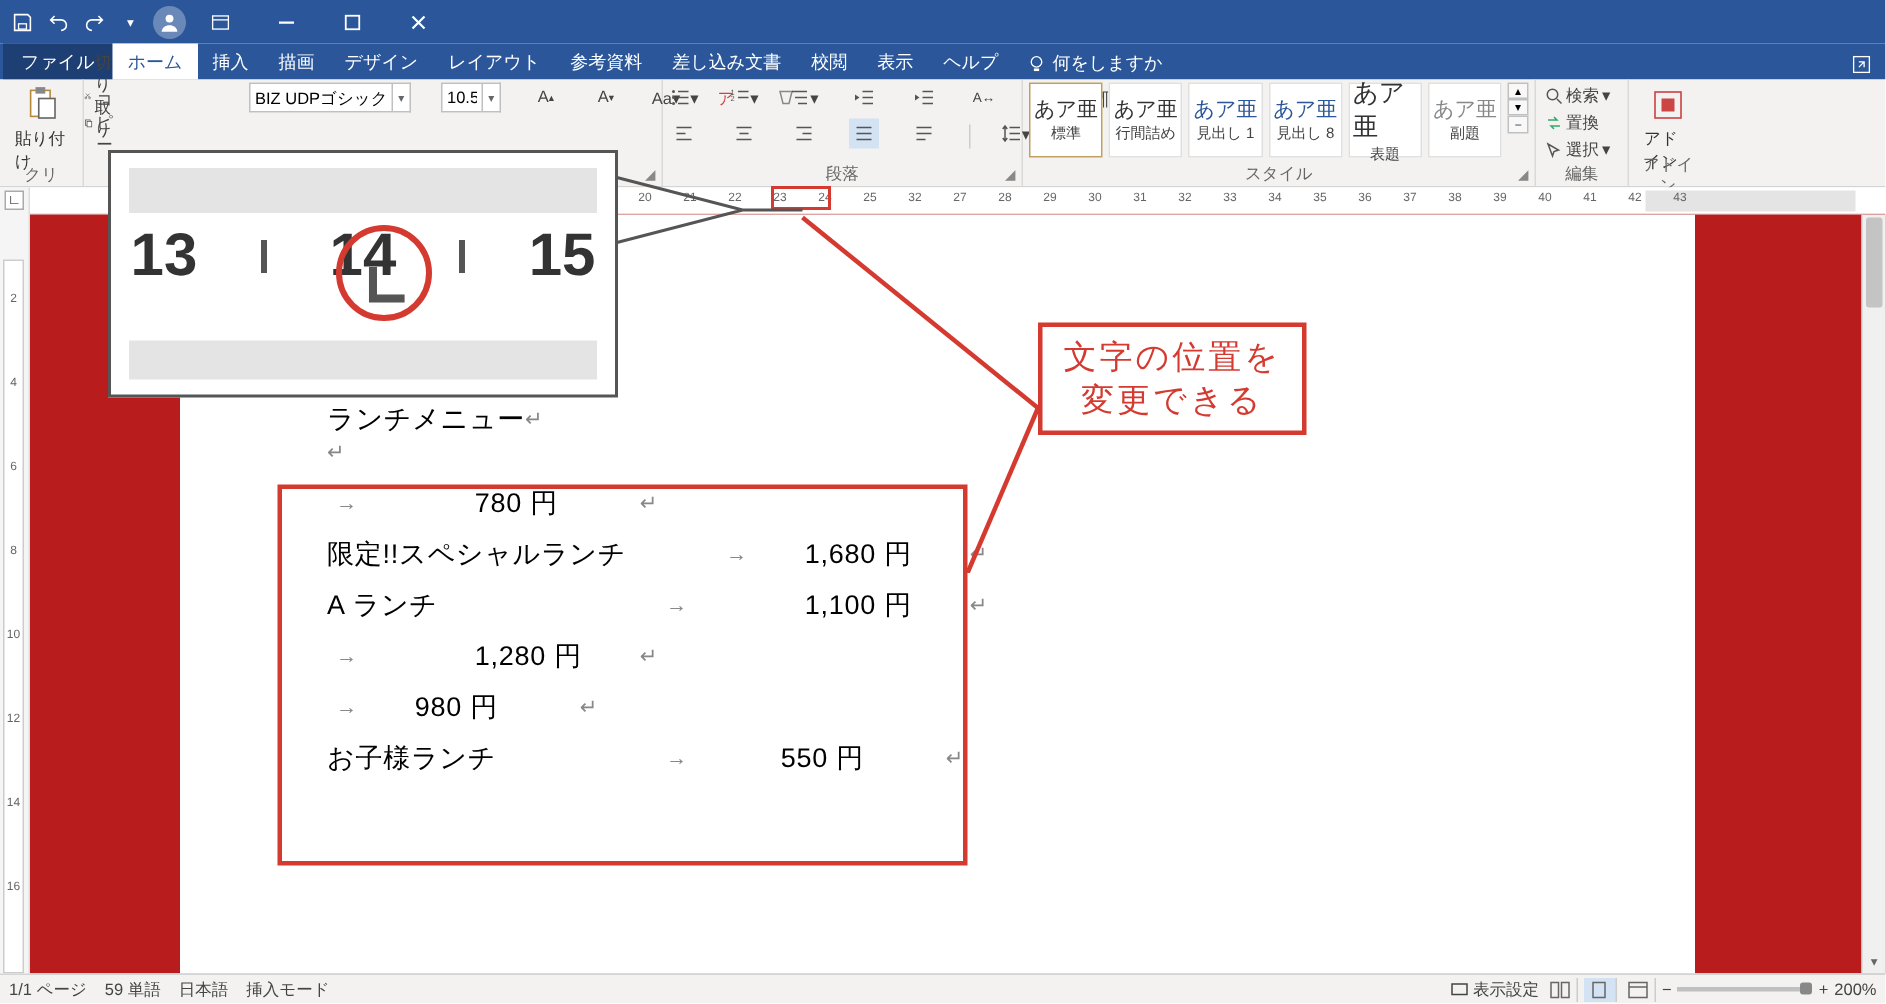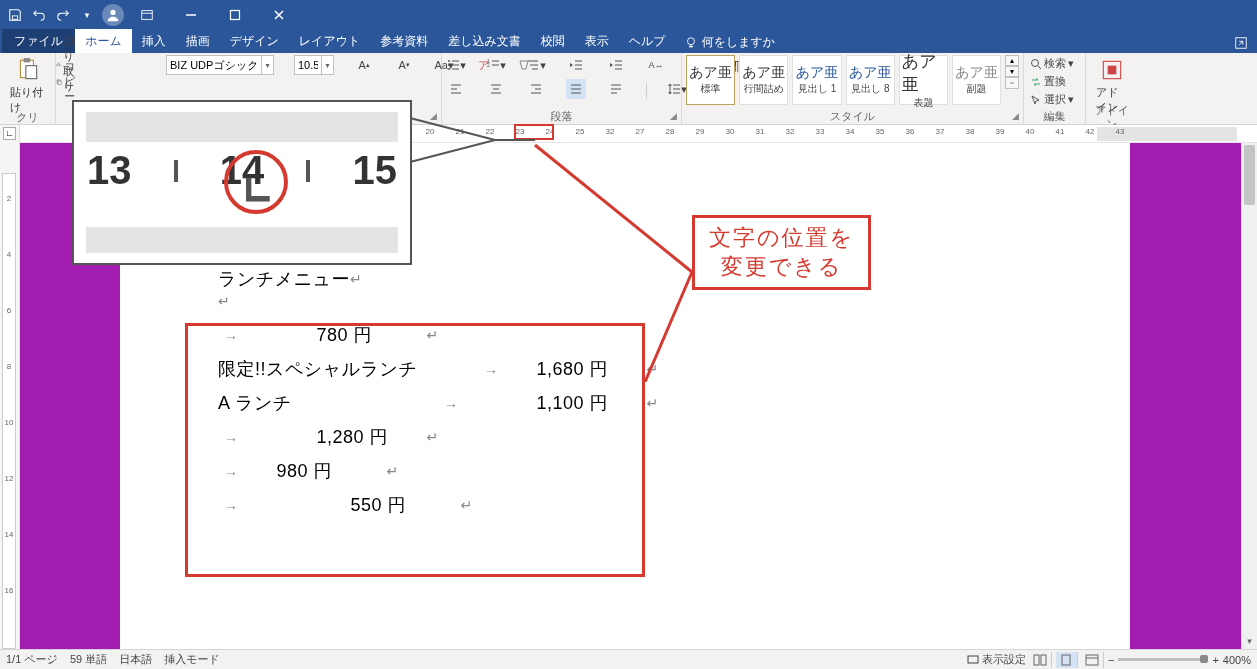--- a/index.html
+++ b/index.html
@@ -50,21 +50,21 @@
 .workspace { position: absolute; top: 125px; left: 0; right: 0; bottom: 20px; background: #fff; display: flex; }
 .vrule { width: 20px; background: #f5f5f5; border-right: 1px solid #ddd; position: relative; }
 .vrule-inner { position: absolute; top: 48px; bottom: 0; left: 2px; width: 14px; background: #fff; border: 1px solid #ccc; }
 .vrule-inner .tick { position: absolute; left: 0; right: 0; text-align: center; font-size: 8px; color: #666; }
 .hcontainer { flex: 1; display: flex; flex-direction: column; position: relative; }
 .hrule { height: 18px; background: #fff; position: relative; border-bottom: 1px solid #e4e4e4; }
 .hrule-in { position: absolute; left: 100px; right: 20px; top: 2px; height: 14px; background: #fff; }
 .hrule-dark { position: absolute; top: 0; bottom: 0; background: #e4e4e4; }
 .hrule .num { position: absolute; top: 0; font-size: 8px; color: #666; transform: translateX(-50%); }
 .tab-indicator-box { position: absolute; left: 494px; top: -1px; width: 40px; height: 16px; border: 2px solid #d43a2f; }
-.doc { flex: 1; position: relative; overflow: hidden; background: #a21caf; }
+.doc { flex: 1; position: relative; overflow: hidden; background: #b91c1c; }
 .page { position: absolute; left: 100px; top: 0; width: 1010px; min-height: 800px; background: #fff; }
 .doc-line { font-size: 18px; margin-bottom: 2px; letter-spacing: .5px; font-family: "BIZ UDPGothic","Yu Gothic",sans-serif; display: flex; align-items: center; }
 .doc-line .para-mark { color: #888; font-size: 14px; }
 .doc-line .tab-arrow { color: #888; font-size: 14px; margin: 0 6px; }
 .menu-grid { display: flex; }
 .menu-name { width: 220px; }
 .menu-name2 { width: 260px; }
 .menu-price { width: 110px; text-align: left; }
 .doc-body { position: absolute; top: 124px; left: 98px; }
 
@@ -505,22 +505,23 @@
               <span class="tab-arrow">→</span>
               <span class="menu-price" style="margin-left: 72px;">1,280 円</span>
               <span class="para-mark">↵</span>
             </div>
             <div class="doc-line menu-grid" style="margin-top: 10px;">
               <span class="tab-arrow">→</span>
               <span class="menu-price" style="margin-left: 32px;">980 円</span>
               <span class="para-mark">↵</span>
             </div>
             <div class="doc-line menu-grid" style="margin-top: 10px;">
+              <span class="menu-name">お子様ランチ</span>
               <span class="tab-arrow">→</span>
-              <span class="menu-price" style="margin-left: 106px;">550 円</span>
+              <span class="menu-price" style="margin-left: 56px;">550 円</span>
               <span class="para-mark">↵</span>
             </div>
           </div>
       </div>
       <div class="scrollbar">
         <div class="arw" style="top:0;">▴</div>
         <div class="thumb"></div>
         <div class="arw" style="bottom:0;">▾</div>
       </div>
     </div>
@@ -585,15 +586,15 @@
         <svg width="14" height="12" viewBox="0 0 14 12">
           <rect x="1" y="1" width="12" height="10" fill="none" stroke="#666"></rect>
           <line x1="1" y1="4" x2="13" y2="4" stroke="#666"></line>
         </svg>
       </div>
     <div class="zoom-slider">
       <span>−</span>
       <div class="slider-track"></div>
       <span>+</span>
     </div>
-    <span>400%</span>
+    <span>200%</span>
   </div>
 </div>
 
 </body></html>

